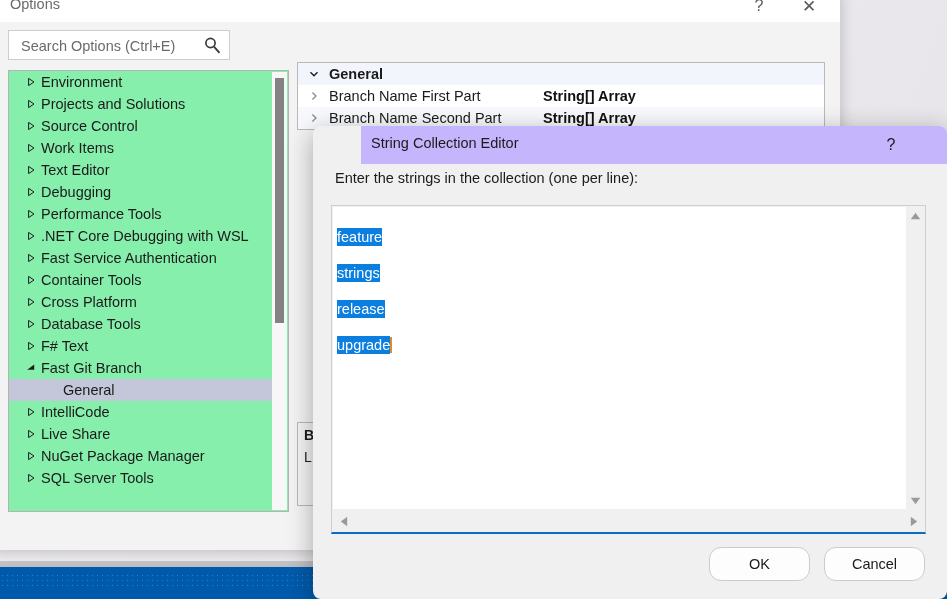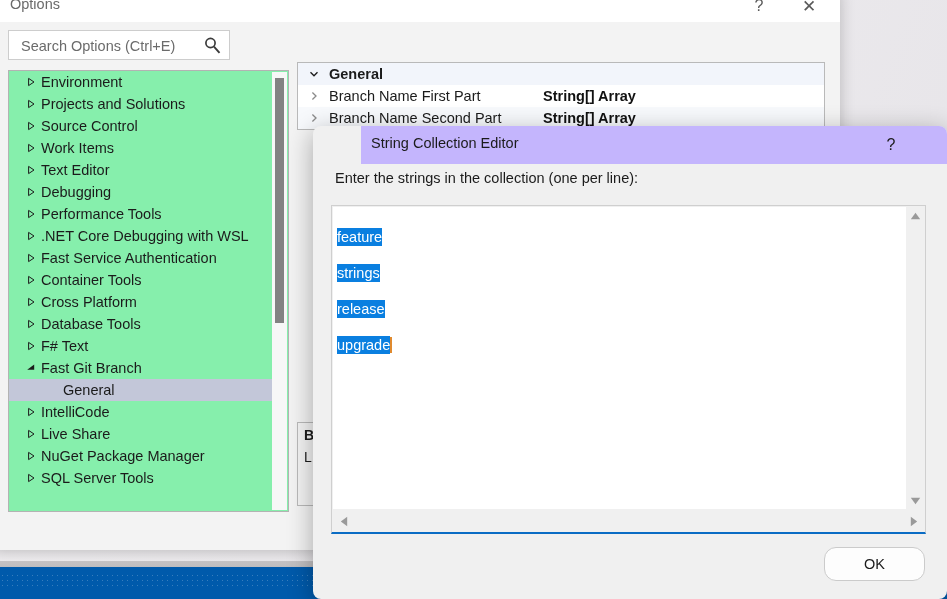--- a/index.html
+++ b/index.html
@@ -449,16 +449,17 @@
         <div class="hsb-right">
           <svg width="8" height="11" viewBox="0 0 8 11">
               <polygon points="7.2,5.5 0.8,0.8 0.8,10.2" fill="#9a9a9a"></polygon>
             </svg>
         </div>
       </div>
     </div>
 
     <div class="sce-buttons">
       <div class="dlg-btn">OK</div>
+      <div class="dlg-btn">Cancel</div>
     </div>
   </div>
 
 </div>
 
 </body></html>

